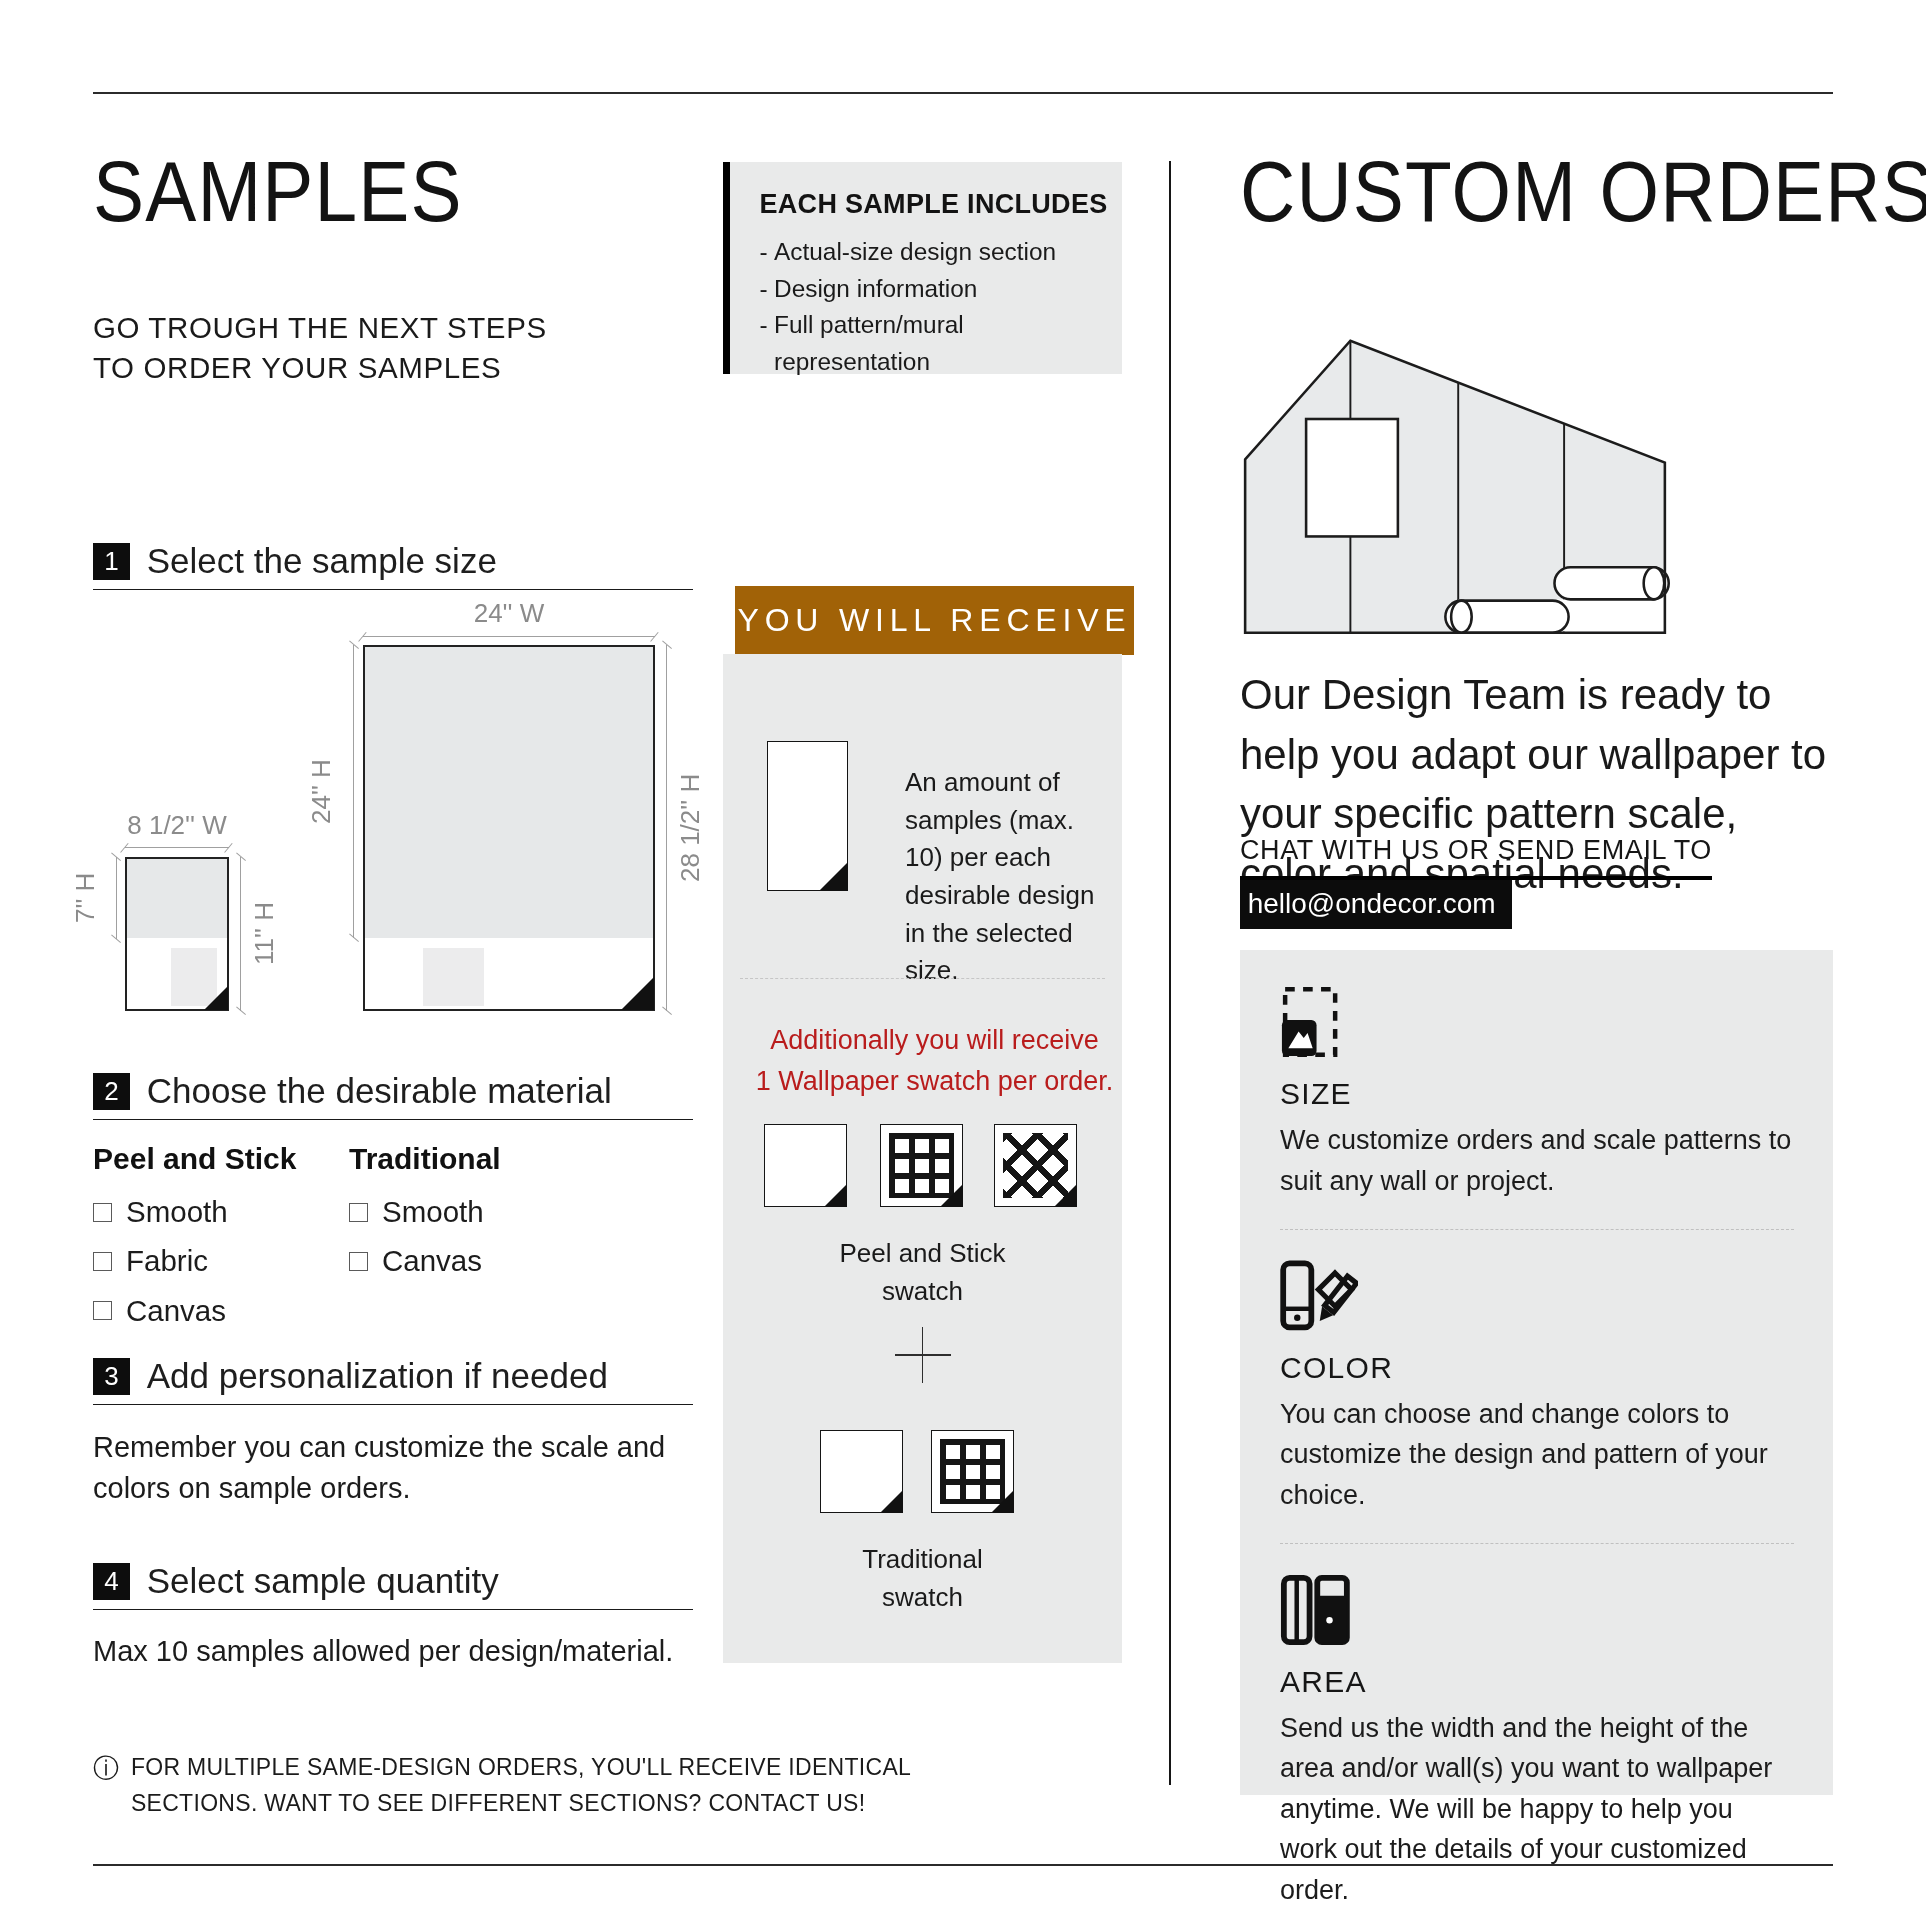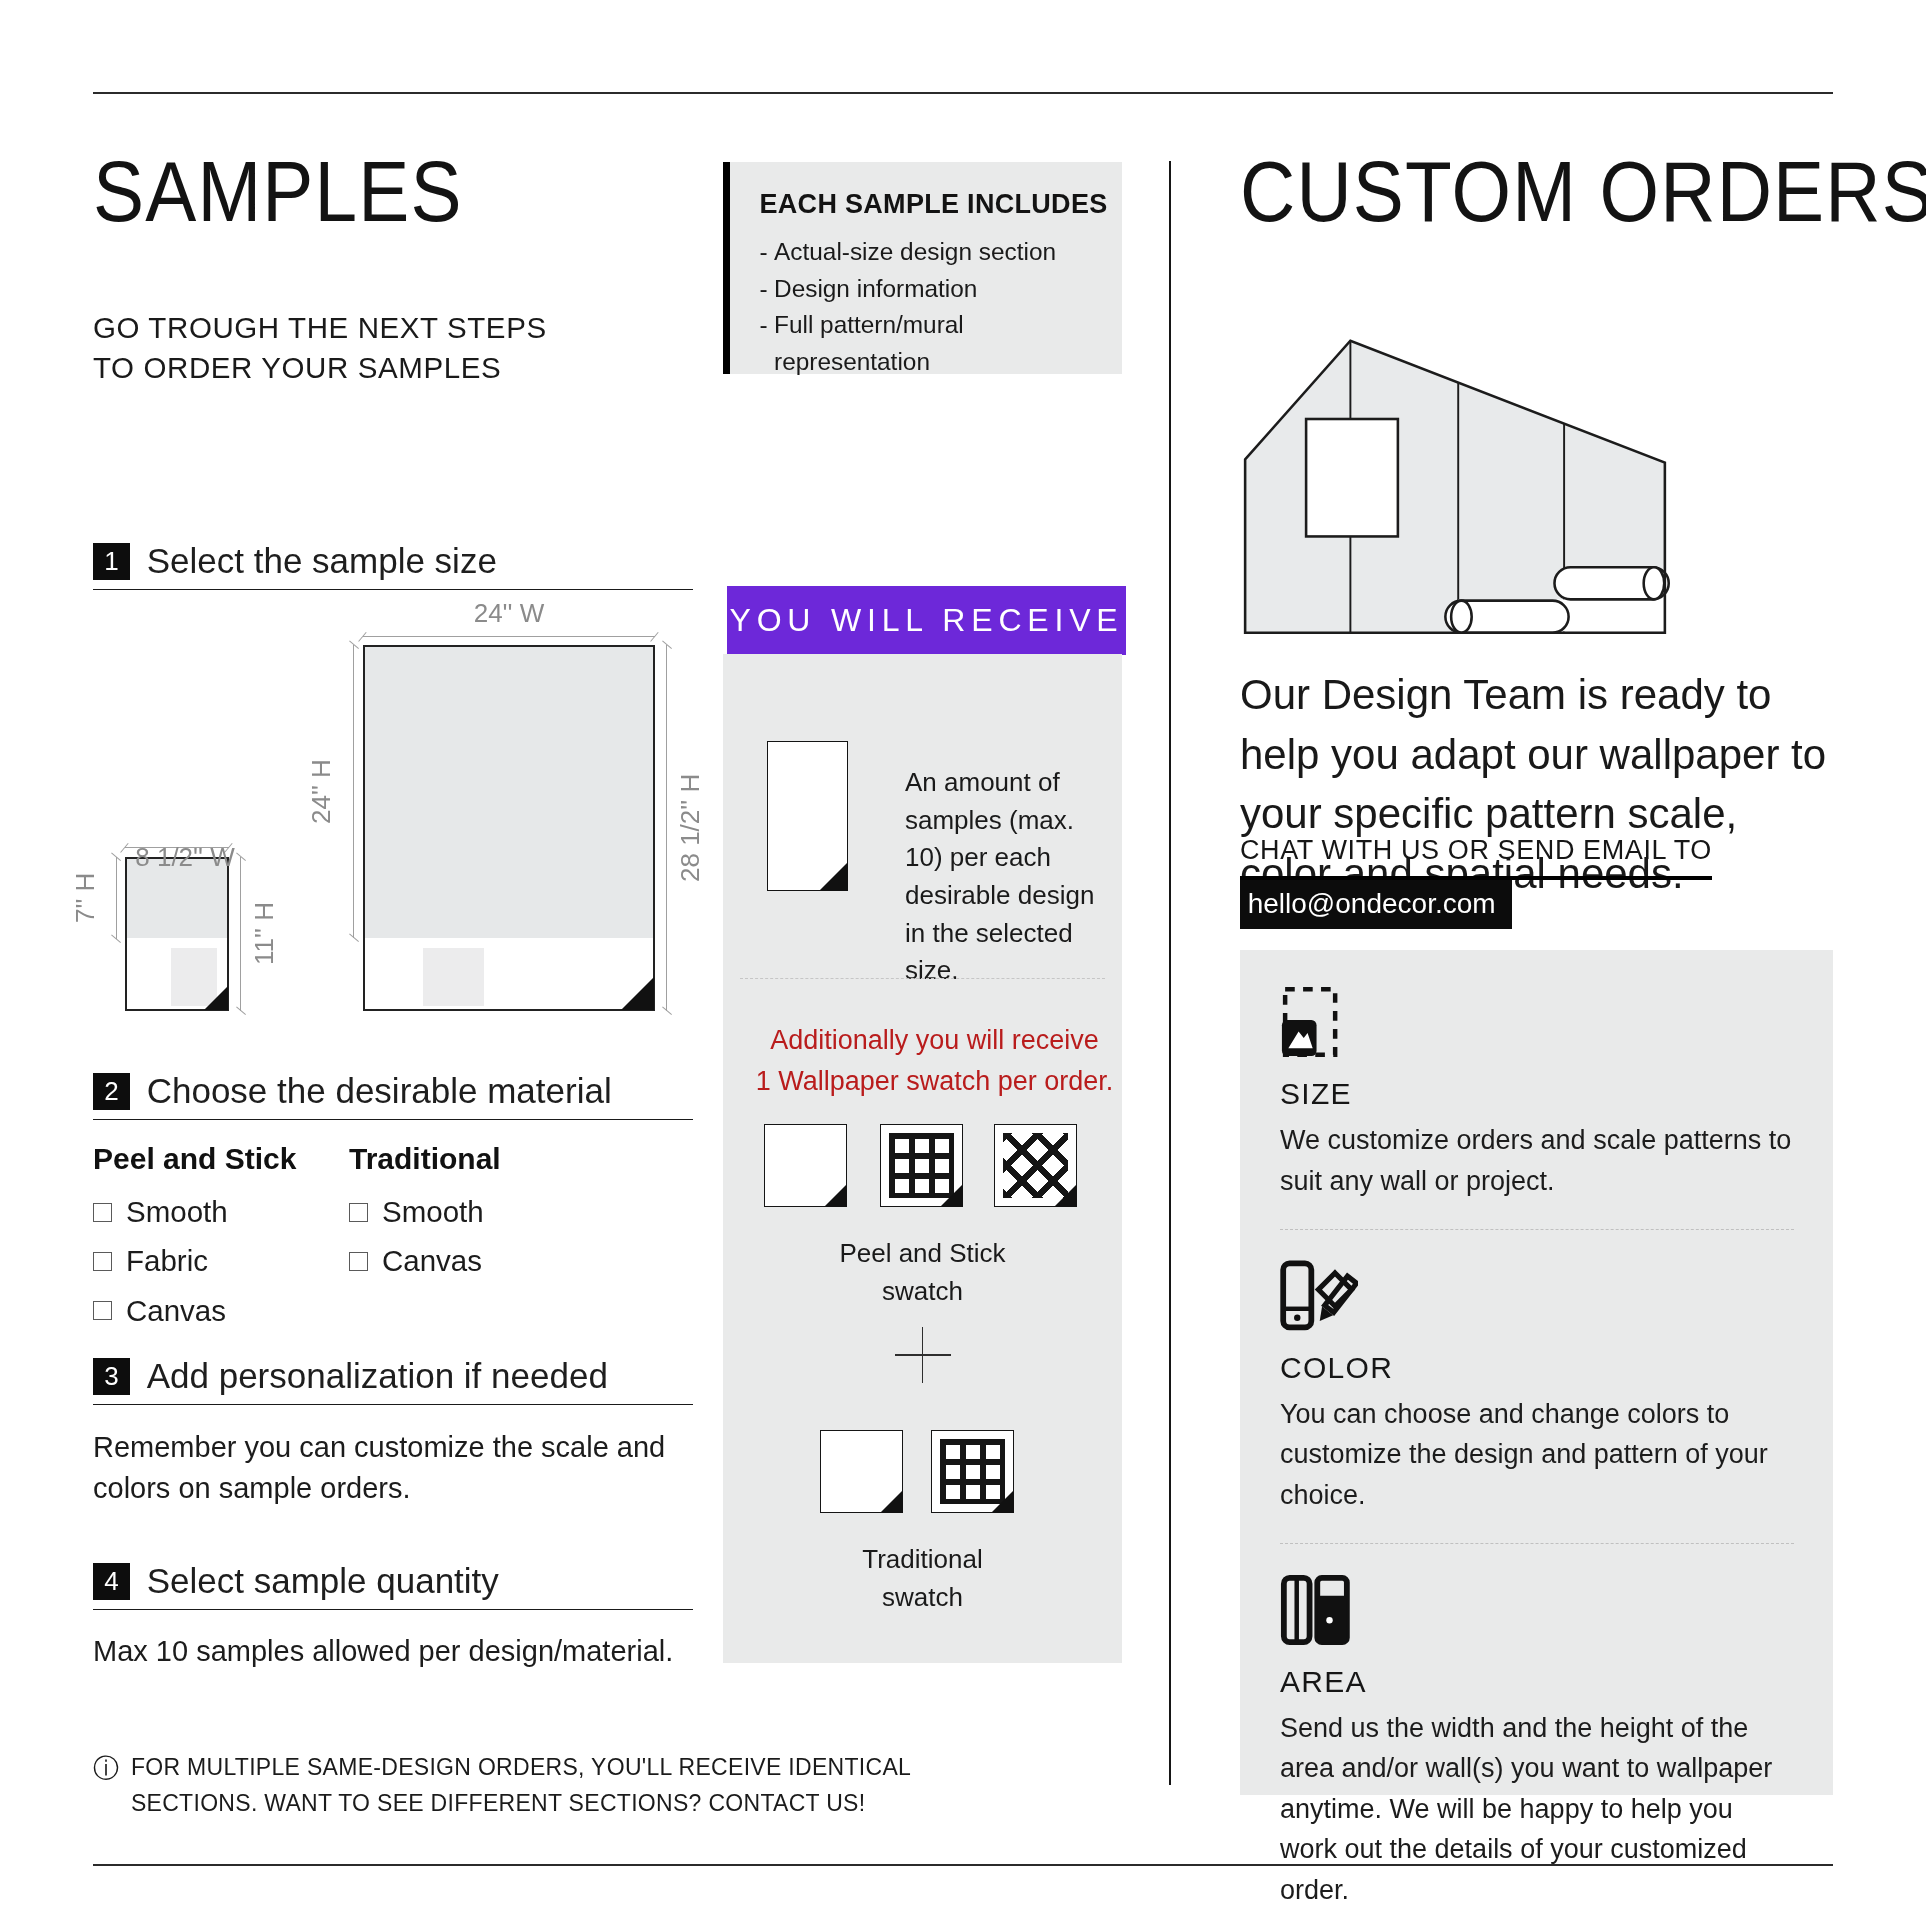--- a/index.html
+++ b/index.html
@@ -62,21 +62,21 @@
   .note .note-text{white-space:pre-line;line-height:1.55;}
 
   
   .col-mid{position:absolute;left:723px;top:0;width:399px;height:1926px;}
   .includes-box{position:absolute;top:162px;left:0;width:399px;height:212px;background:var(--panel);
     border-left:7.7px solid #000;padding:27px 13px 0 29.5px;}
   .includes-box h3{font-size:27px;font-weight:700;color:#131313;margin-bottom:14px;letter-spacing:0.3px;}
   .inc-item{display:flex;font-size:24.4px;font-weight:300;line-height:1.5;color:#1a1a1a;}
   .inc-item .dash{flex:none;margin-right:6.4px;}
 
-  .ywr-header{position:absolute;top:586px;left:4px;width:399px;height:69px;background:#6d28d9;
+  .ywr-header{position:absolute;top:586px;left:12px;width:399px;height:69px;background:#a16207;
     color:#fff;display:flex;align-items:center;justify-content:center;font-size:32px;
     font-weight:300;letter-spacing:5.8px;white-space:nowrap;}
   .ywr-body{position:absolute;top:654px;left:0;width:399px;height:1009px;background:var(--panel);}
 
   .paper-icon{position:absolute;left:44px;top:87px;width:81px;height:150px;background:#fff;border:1.9px solid #131313;}
   .receive-text{position:absolute;left:182px;top:110px;width:203px;font-size:26px;font-weight:300;line-height:1.45;color:#1a1a1a;}
   .dashed-sep{position:absolute;left:16.7px;right:16.7px;border-top:1.3px dashed #c6c6c6;}
   .additional{position:absolute;top:366px;left:12px;width:399px;text-align:center;font-size:27px;
     font-weight:400;line-height:1.5;white-space:pre-line;color:#b91c1c;}
   .swatch{position:absolute;width:83px;height:83px;background:#fff;border:1.9px solid #151515;}
@@ -140,21 +140,21 @@
       <div class="vlabel" style="left:212px;top:48px;height:293px;width:33px;">24'' H</div>
       <div class="dimv" style="left:573px;top:48px;height:366px;"></div>
       <div class="vlabel" style="left:581px;top:48px;height:366px;width:33px;">28 1/2'' H</div>
 
       <div class="sheet" style="left:32px;top:260px;width:104px;height:154px;">
         <div class="white-band" style="top:79px;"></div>
         <div class="inner-sq" style="left:44px;top:89px;width:46px;height:58px;"></div>
         <div class="fold" style="border-bottom:24.4px solid #111;border-left:24.4px solid transparent;"></div>
       </div>
       <div class="dimh" style="left:32px;top:250px;width:104px;"></div>
-      <div class="dim-label" style="left:8px;top:213px;width:168px;margin-top:32px;">8 1/2'' W</div>
+      <div class="dim-label" style="left:0px;top:213px;width:168px;">8 1/2'' W</div>
       <div class="dimv" style="left:22.5px;top:260px;height:82px;"></div>
       <div class="vlabel" style="left:-24.4px;top:260px;height:82px;width:33px;">7'' H</div>
       <div class="dimv" style="left:147px;top:260px;height:154px;"></div>
       <div class="vlabel" style="left:155px;top:260px;height:154px;width:33px;">11'' H</div>
     </div>
 
     <div class="step-head" style="top:1071px;">
       <div class="step-num">2</div>
       <div class="step-title">Choose the desirable material</div>
     </div>

